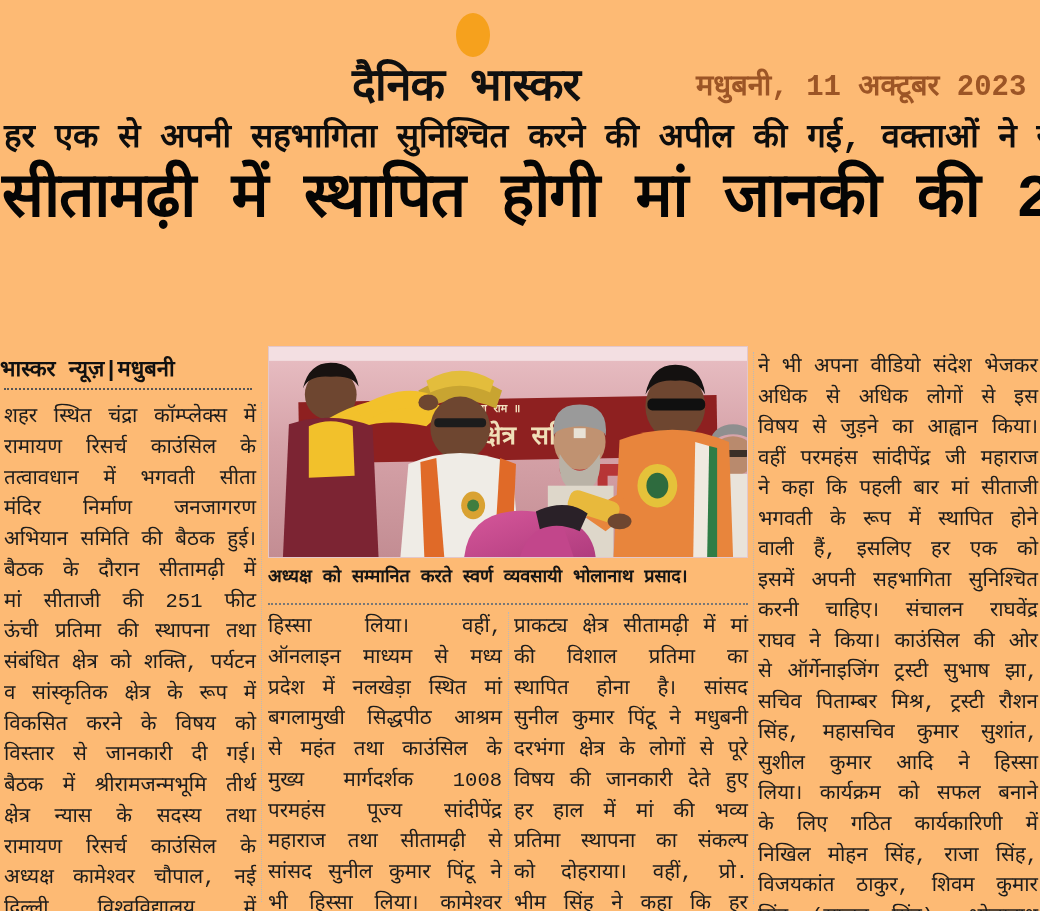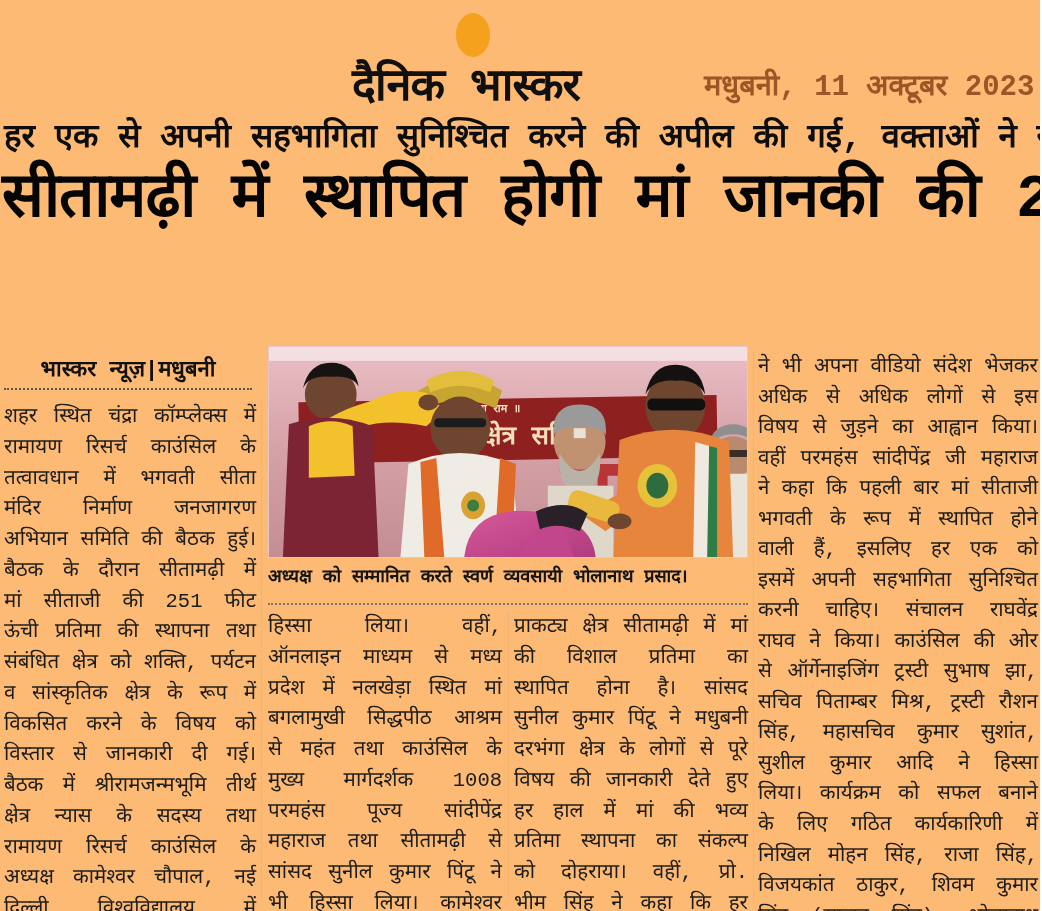--- a/index.html
+++ b/index.html
@@ -15,40 +15,40 @@
   .logo-dot{
     position:absolute;left:456px;top:13px;width:34px;height:44px;
     border-radius:50%;
   }
   .logo-text{
     position:absolute;left:352px;top:52px;width:300px;
     font-size:45px;font-weight:800;letter-spacing:-1px;color:#101010;
     white-space:nowrap;
   }
   .dateline{
-    position:absolute;right:16px;top:64px;width:320px;
+    position:absolute;right:24px;top:64px;width:320px;
     text-align:right;font-size:29px;font-weight:700;
     white-space:nowrap;
   }
   
   .kicker{
     position:absolute;left:4px;top:112px;width:1034px;
     font-size:33px;font-weight:700;color:#0d0d0d;
     white-space:nowrap;letter-spacing:0px;
   }
   .headline{
     position:absolute;left:2px;top:162px;width:1038px;
     font-size:62px;font-weight:800;color:#050505;
     line-height:1.22;letter-spacing:-1px;
   }
   .headline .hl-line{white-space:nowrap;}
   
   .byline{
     position:absolute;left:0px;top:352px;width:256px;
-    text-align:center;font-size:22px;font-weight:700;color:#111;
+    text-align:left;font-size:22px;font-weight:700;color:#111;
   }
   .byline-rule{
     position:absolute;left:4px;top:388px;width:248px;height:0;
     border-top:2px dotted #555;
   }
   .bodytext{
     font-size:20.5px;line-height:1.5;text-align:justify;color:#1c1c1c;
   }
   .col1{position:absolute;left:4px;top:402px;width:252px;height:500px;}
   .col2{position:absolute;left:268px;top:612px;width:234px;height:292px;}

